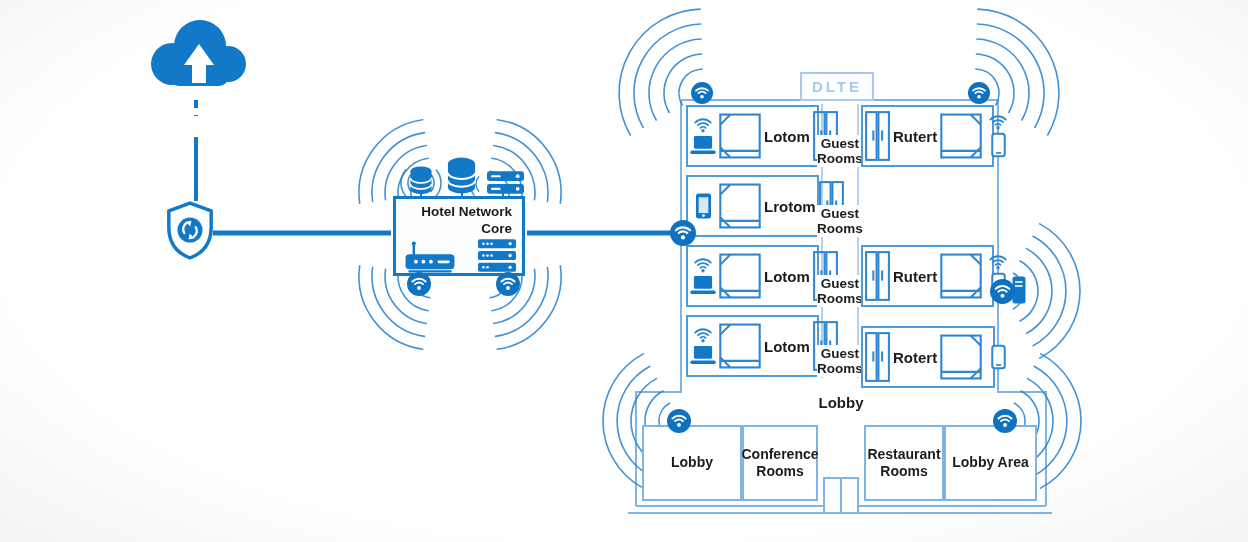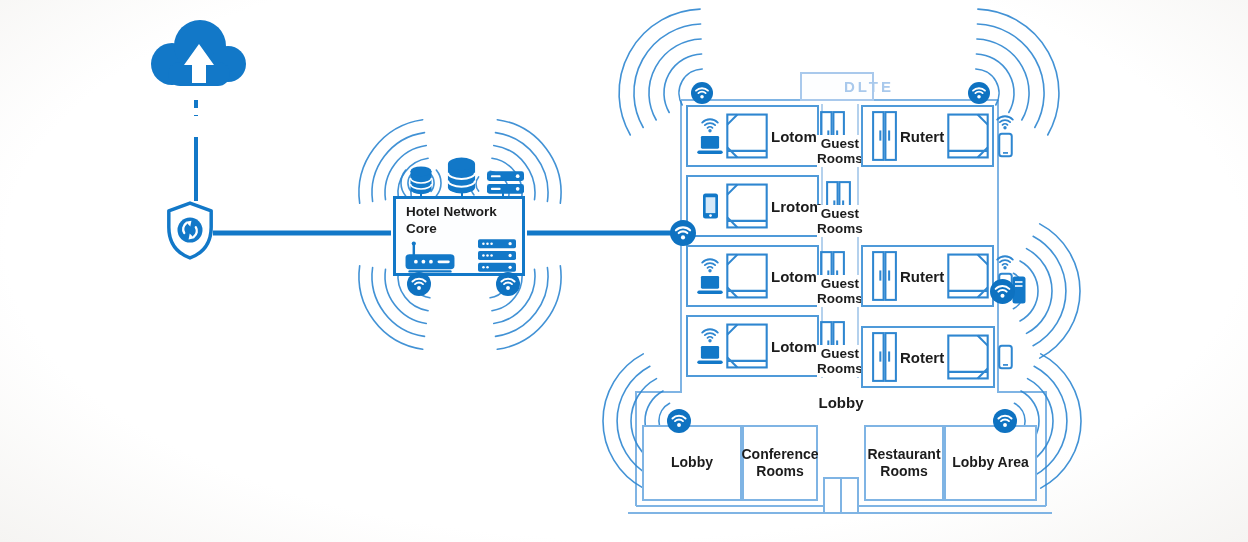--- a/index.html
+++ b/index.html
@@ -13,37 +13,37 @@
   .bl2{stroke:#9cc2e8;stroke-width:1.5;fill:none;}
   .ln-acc4{stroke:#1278c8;stroke-width:4;fill:none;}
   .ln-acc5{stroke:#1278c8;stroke-width:5;fill:none;}
   .ln-acc2{stroke:#1278c8;stroke-width:2;fill:none;}
   .dash{stroke-dasharray:8 7;}
   #arcs path{fill:none;stroke:#2e86d0;stroke-width:1.6;stroke-linecap:round;opacity:.9;}
   
   .caption{position:absolute;font-size:15.5px;font-weight:600;text-align:center;letter-spacing:.1px;}
   .hall-label{position:absolute;font-size:15px;font-weight:600;text-align:center;}
   .sign-text{position:absolute;display:flex;align-items:center;justify-content:center;
-             font-size:15px;font-weight:700;letter-spacing:3px;color:#a9c9ec;padding-left:32px;}
+             font-size:15px;font-weight:700;letter-spacing:3px;color:#a9c9ec;}
   
   .room{position:absolute;background:#fff;border:2px solid #4f9ad9;box-sizing:border-box;
-        display:flex;align-items:center;gap:3px;padding:0 9px;}
+        display:flex;align-items:center;gap:3px;padding:0 2px;}
   .room-label{flex:1;text-align:center;font-size:15px;font-weight:600;color:#1c1c1c;}
   .devcol{display:flex;flex-direction:column;align-items:center;gap:2px;flex:0 0 auto;width:26px;}
   .corridor-label{position:absolute;display:flex;align-items:flex-end;justify-content:center;
                   text-align:center;font-size:13.5px;font-weight:600;line-height:1.12;}
   .corridor-label span{background:#fff;padding:1px 0;}
   .base-room{position:absolute;background:#fff;border:2px solid #7fb4e4;box-sizing:border-box;
              display:flex;align-items:center;justify-content:center;text-align:center;
              font-size:14px;font-weight:600;line-height:1.25;padding:2px;}
   .icon{color:#2e86d0;display:block;flex:0 0 auto;}
   .flip{transform:scaleX(-1);}
   .core-box{position:absolute;left:393px;top:196px;width:132px;height:80px;background:#fdfeff;
             border:3px solid #1278c8;box-sizing:border-box;}
-  .core-title{margin-top:5px;text-align:left;font-size:13.5px;font-weight:600;line-height:1.25;
+  .core-title{margin-top:5px;text-align:right;font-size:13.5px;font-weight:600;line-height:1.25;
               padding:0 10px;}
 </style>
 </head>
 <body>
 
 <svg width="0" height="0" style="position:absolute">
   <defs>
     <symbol id="i-wifi" viewBox="0 0 24 18">
       <g stroke="currentColor" stroke-width="2" fill="none" stroke-linecap="round">
         <path d="M9.2,12.2 a4,4 0 0 1 5.6,0"></path>

